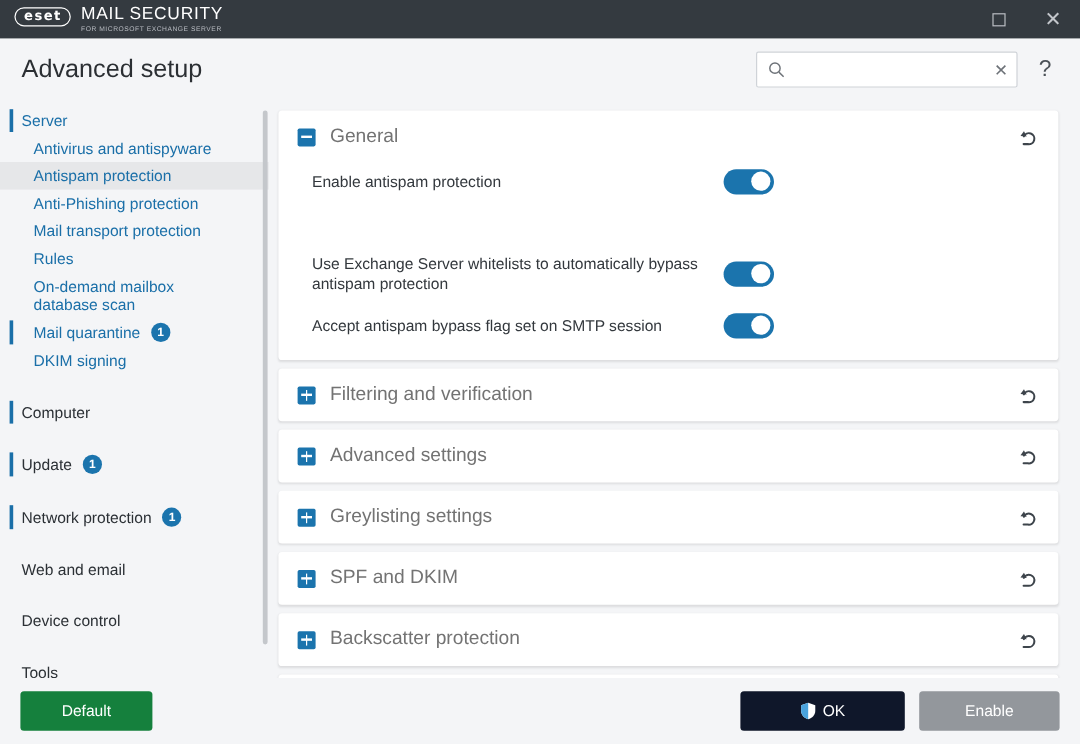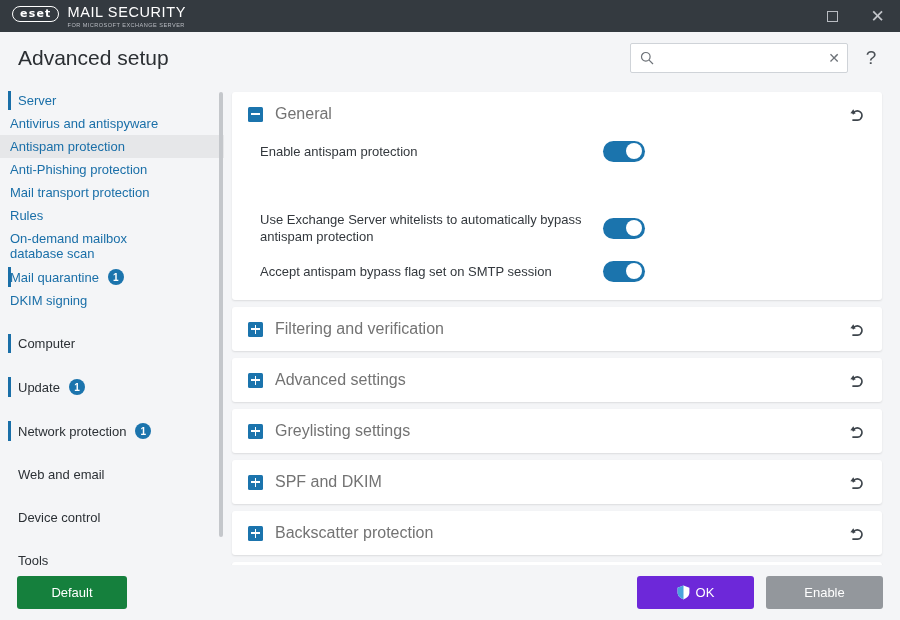--- a/index.html
+++ b/index.html
@@ -144,21 +144,21 @@
     position: relative;
     font-size: 13px;
     color: #1a6fa8;
     line-height: 15px;
     padding: 4px 12px 4px 18px;
     display: flex;
     align-items: center;
     gap: 9px;
     min-height: 21px;
   }
-  .nav-item.sub { padding-left: 10px; }
+  .nav-item.sub { padding-left: 28px; }
   .nav-item.top {
     color: #2b3035;
     margin-top: 20px;
     margin-bottom: 2px;
   }
   .nav-item.root { color: #1a6fa8; }
   .nav-item.selected {
     background: #e6e7e9;
   }
   .nav-item.bar::before {
@@ -301,21 +301,21 @@
     font-size: 13px;
     font-family: "Liberation Sans", sans-serif;
     color: #ffffff;
     display: inline-flex;
     align-items: center;
     justify-content: center;
     gap: 6px;
     cursor: pointer;
   }
   .btn-default { width: 110px; background: #15803d; }
-  .btn-ok { width: 117px; background: #6d28d9; align-items: center; }
+  .btn-ok { width: 137px; background: #0f172a; align-items: center; }
   .btn-cancel { width: 117px; background: #93979c; margin-left: 12px; }
   .footer-gap { flex: 1; }
 </style>
 </head>
 <body>
 
 <div class="app">
 
   <div class="titlebar">
     <div class="brand">

